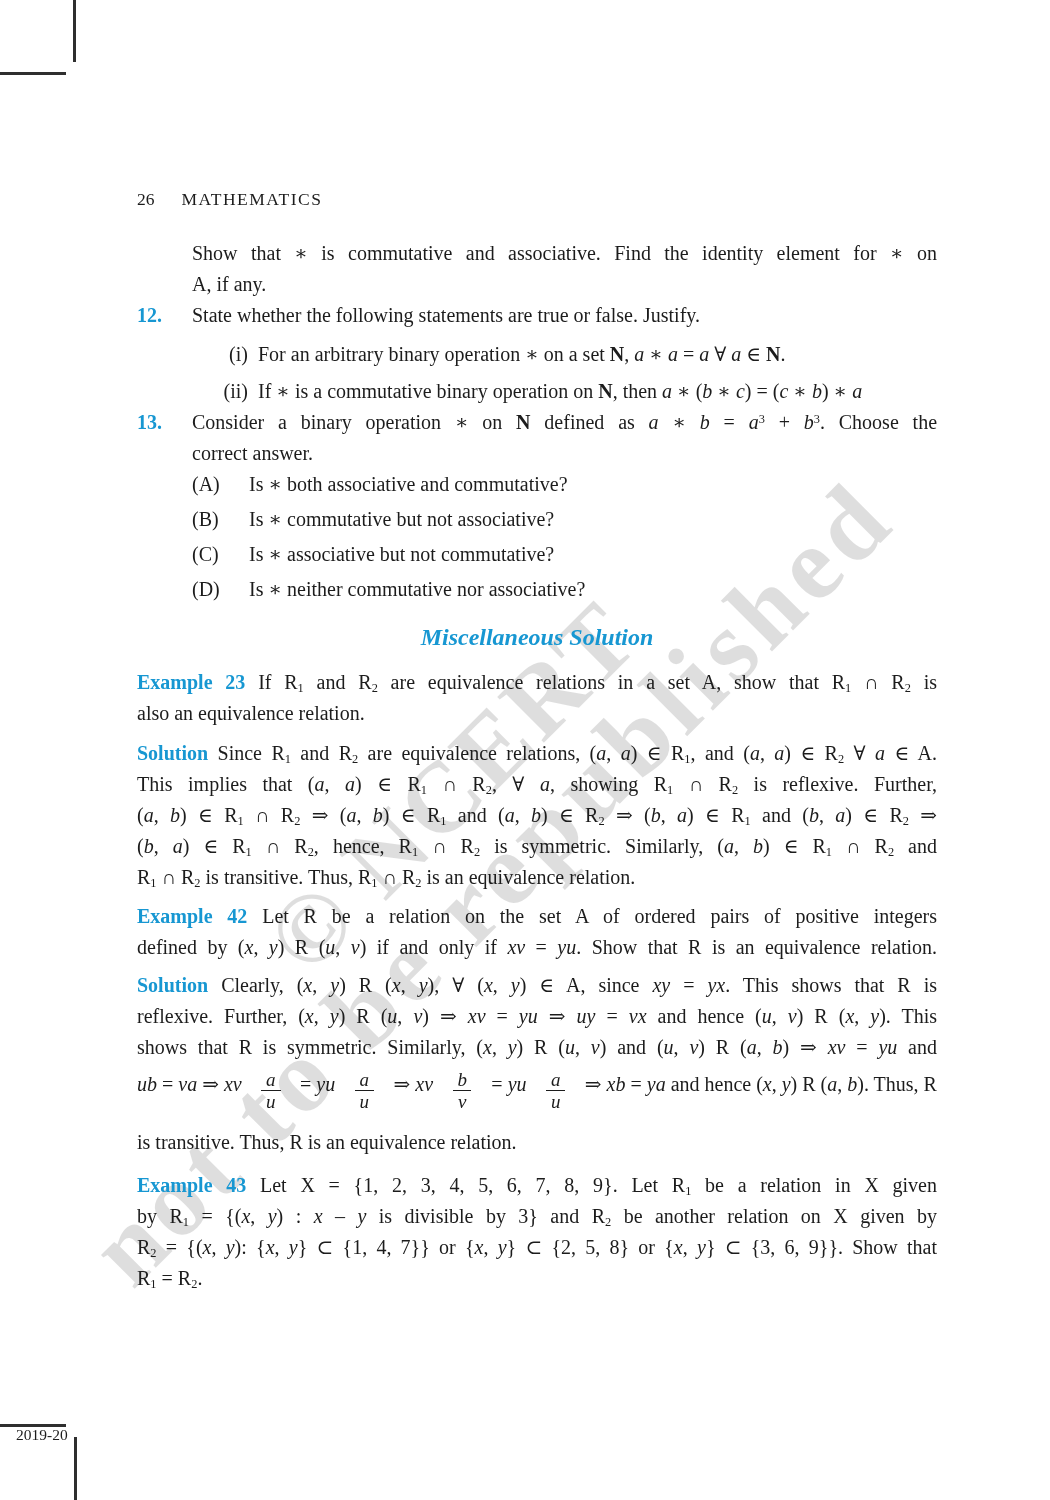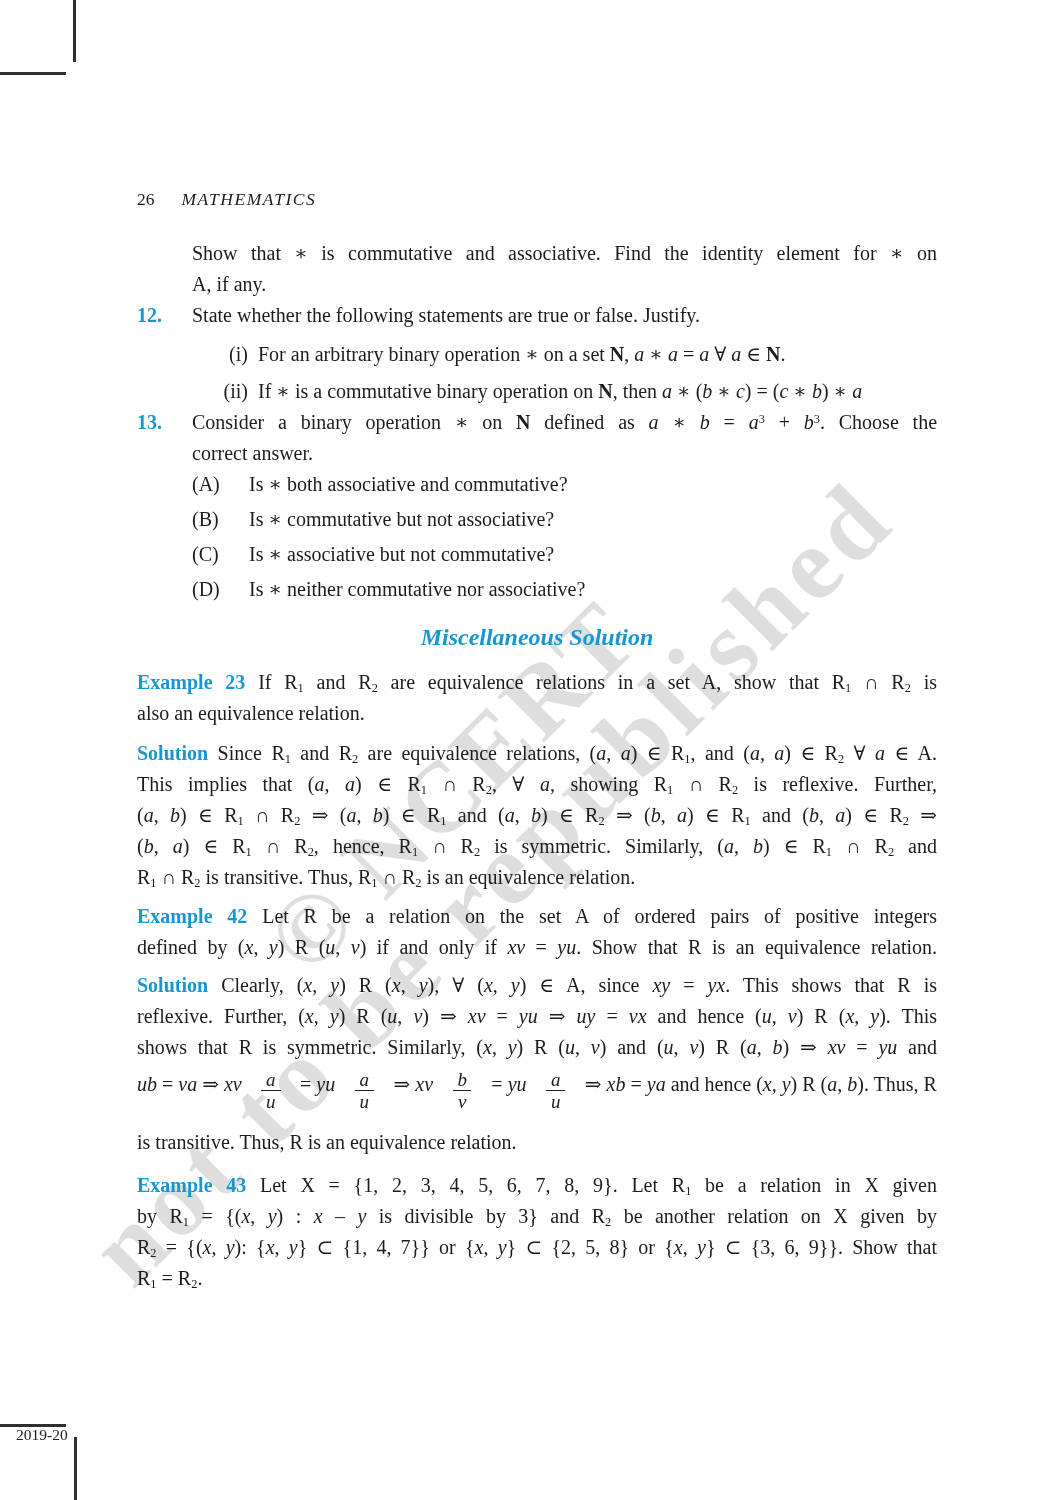--- a/index.html
+++ b/index.html
@@ -14,21 +14,21 @@
   
   .crop{position:absolute;background:#2f2f2f;z-index:2;}
   #crop-tl-v{left:73px;top:0;width:3px;height:62px;}
   #crop-tl-h{left:0;top:72px;width:66px;height:3px;}
   #crop-bl-h{left:0;top:1424px;width:66px;height:3px;}
   #crop-bl-v{left:74px;top:1437px;width:3px;height:63px;}
   
   #doc{position:relative;z-index:1;margin-left:137px;width:800px;padding-top:188px;
        font-size:20px;line-height:31px;}
   #pagehead{display:flex;gap:27px;font-size:17.5px;line-height:22px;}
-  #pagehead .ttl{letter-spacing:1.5px;font-style:italic;}
+  #pagehead .ttl{letter-spacing:1.5px;}
   .line{min-height:31px;}
   .just{text-align:justify;text-align-last:justify;-moz-text-align-last:justify;}
   .lbl{color:#1797d2;font-weight:bold;}
   sub{font-size:.62em;line-height:0;vertical-align:-0.25em;}
   sup{font-size:.62em;line-height:0;vertical-align:0.5em;}
   .row{display:flex;align-items:flex-start;}
   .num{flex:0 0 55px;}
   .body{flex:1 1 auto;min-width:0;}
   .ind{padding-left:55px;}
   .sub{padding-left:70px;}

